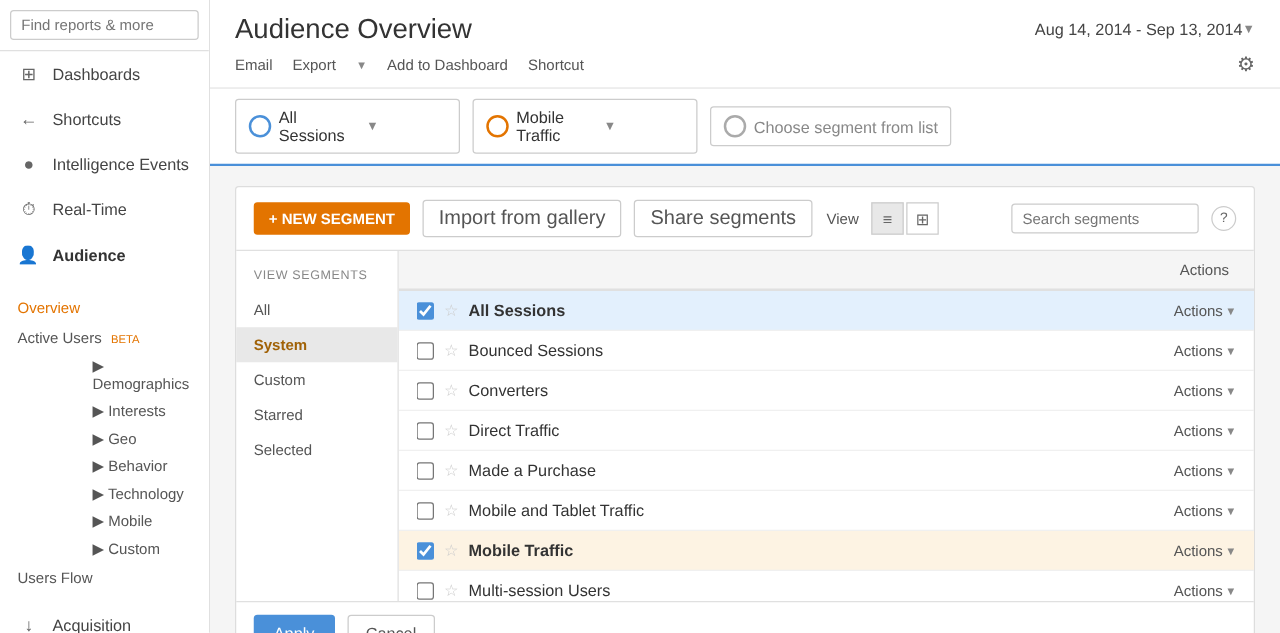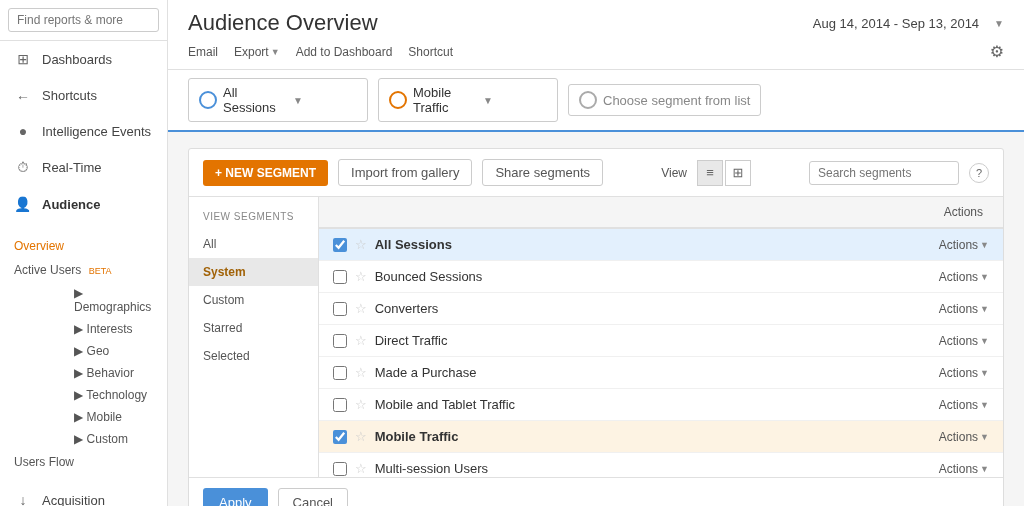--- a/index.html
+++ b/index.html
@@ -83,40 +83,40 @@
     .page-title {
       font-size: 22px;
       font-weight: normal;
       color: #333;
     }
     .date-range {
       font-size: 13px;
       color: #444;
       display: flex;
       align-items: center;
-      gap: 15px;
+      gap: 0;
       cursor: pointer;
     }
     .date-range .arrow { font-size: 10px; color: #888; }
     .header-actions {
       display: flex;
       gap: 16px;
       align-items: center;
       padding-bottom: 8px;
     }
     .header-actions a {
       color: #555;
       text-decoration: none;
       font-size: 12px;
       cursor: pointer;
     }
     .header-actions .dropdown-link {
       display: flex;
       align-items: center;
-      gap: 2px;
+      gap: 16px;
     }
     .header-actions .dropdown-link .caret { font-size: 9px; color: #888; }
     .settings-icon { font-size: 16px; color: #666; cursor: pointer; margin-left: auto; }
 
     
     #segments-bar {
       background: #fff;
       padding: 8px 20px;
       display: flex;
       align-items: center;
@@ -175,21 +175,21 @@
       border-radius: 3px;
       font-size: 12px;
       cursor: pointer;
       font-weight: bold;
     }
     .btn-secondary {
       background: #fff;
       border: 1px solid #ccc;
       padding: 5px 12px;
       border-radius: 3px;
-      font-size: 13px;
+      font-size: 16px;
       cursor: pointer;
       color: #555;
     }
     .view-label { margin-left: auto; font-size: 12px; color: #555; }
     .view-icons { display: flex; gap: 2px; }
     .view-icon-btn {
       width: 26px;
       height: 26px;
       border: 1px solid #ccc;
       background: #fff;

